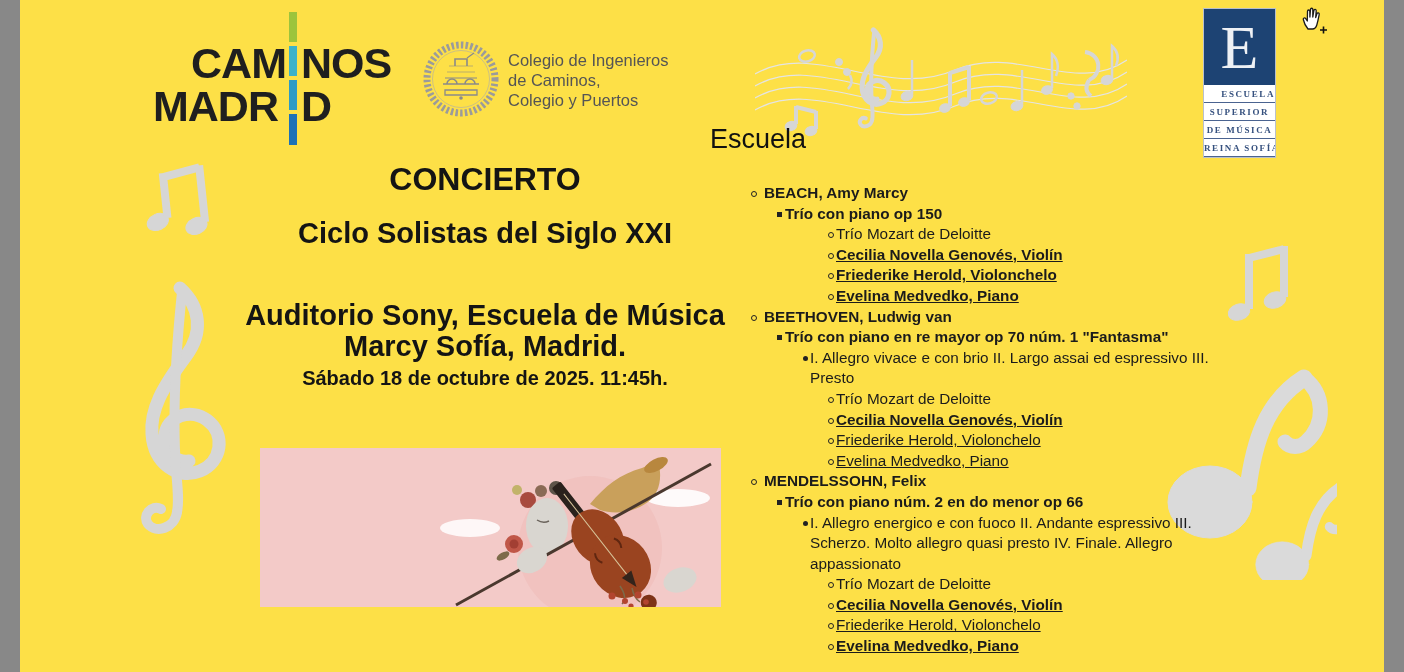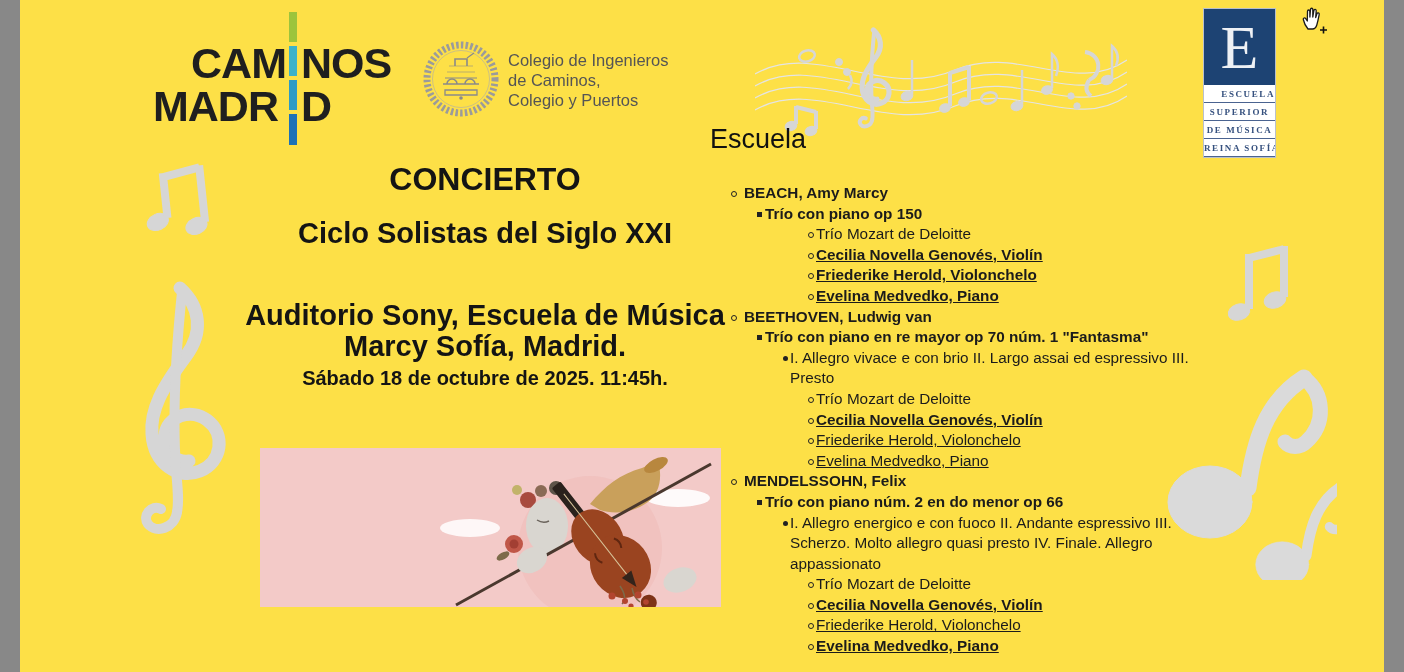--- a/index.html
+++ b/index.html
@@ -44,21 +44,21 @@
            font-weight:bold; color:#141414; }
   .ev-title  { position:absolute; top:0;   width:100%; font-size:32px; }
   .ev-series { position:absolute; top:56px; width:100%; font-size:29px; }
   .ev-venue  { position:absolute; top:115px; width:100%; font-size:29px; line-height:31px;margin-top:24px; }
   .ev-date   { position:absolute; top:206px; width:100%; font-size:20px; }
   
   .artwork { position:absolute; left:240px; top:448px; color:var(--artbg); }
   
   .prog-heading { position:absolute; left:690px; top:124px; font-size:27px;
                   font-weight:normal; color:#111; }
-  .program-list { position:absolute; left:670px; top:183px; width:505px;
+  .program-list { position:absolute; left:690px; top:183px; width:505px;
                   font-size:15.3px; line-height:20.6px; color:#1b1b1b; }
   .row { position:relative; }
   .row::before { content:""; position:absolute; top:8px; }
   .row.l1 { padding-left:54px;  font-weight:bold; }
   .row.l1::before { left:41px;  width:4px; height:4px; border:1px solid #222; border-radius:50%; }
   .row.l2 { padding-left:75px;font-weight:bold; }
   .row.l2::before { left:67px;  width:5px; height:5px; background:#222; }
   .row.l3 { padding-left:100px; }
   .row.l3::before { left:93px;  width:5px; height:5px; background:#222; border-radius:50%; }
   .row.l4 { padding-left:126px; }

